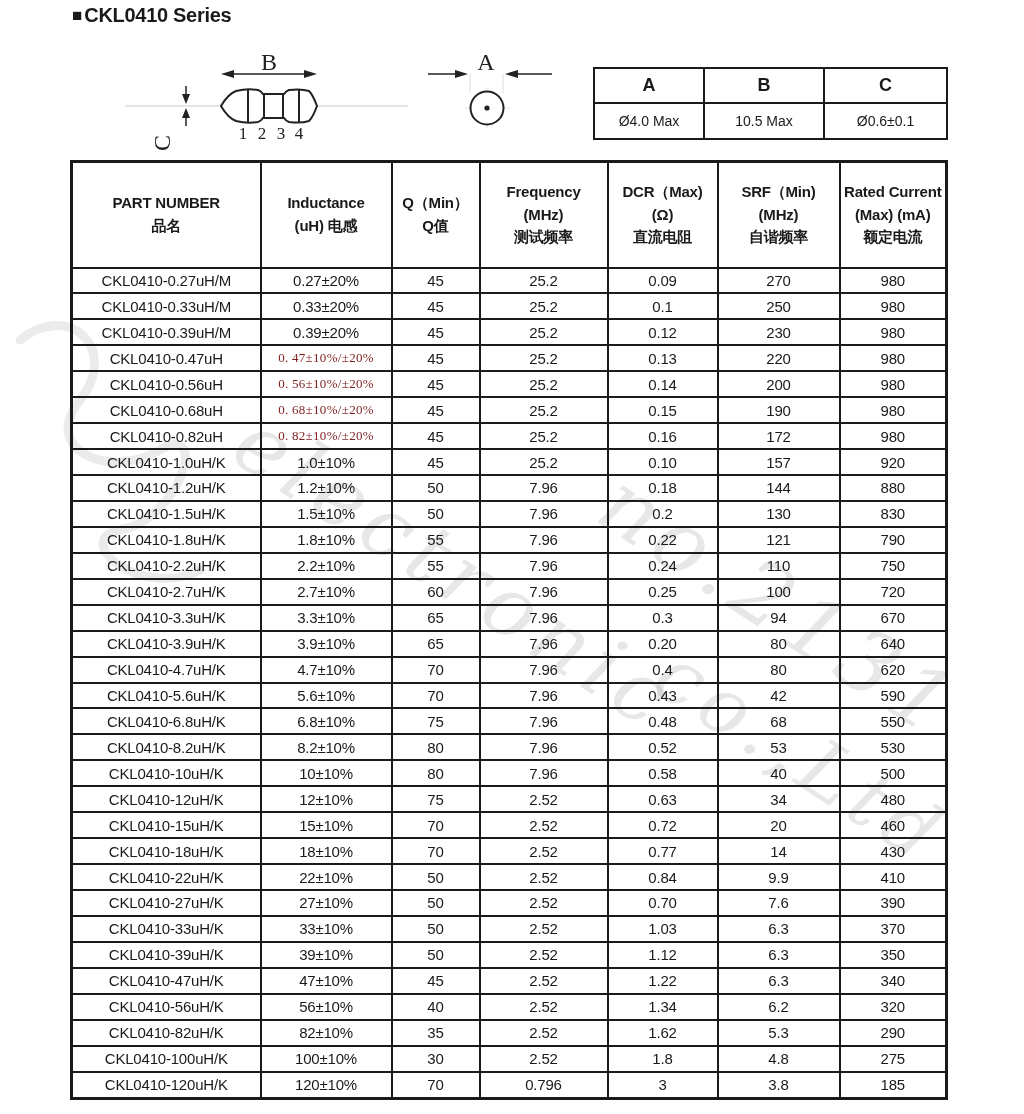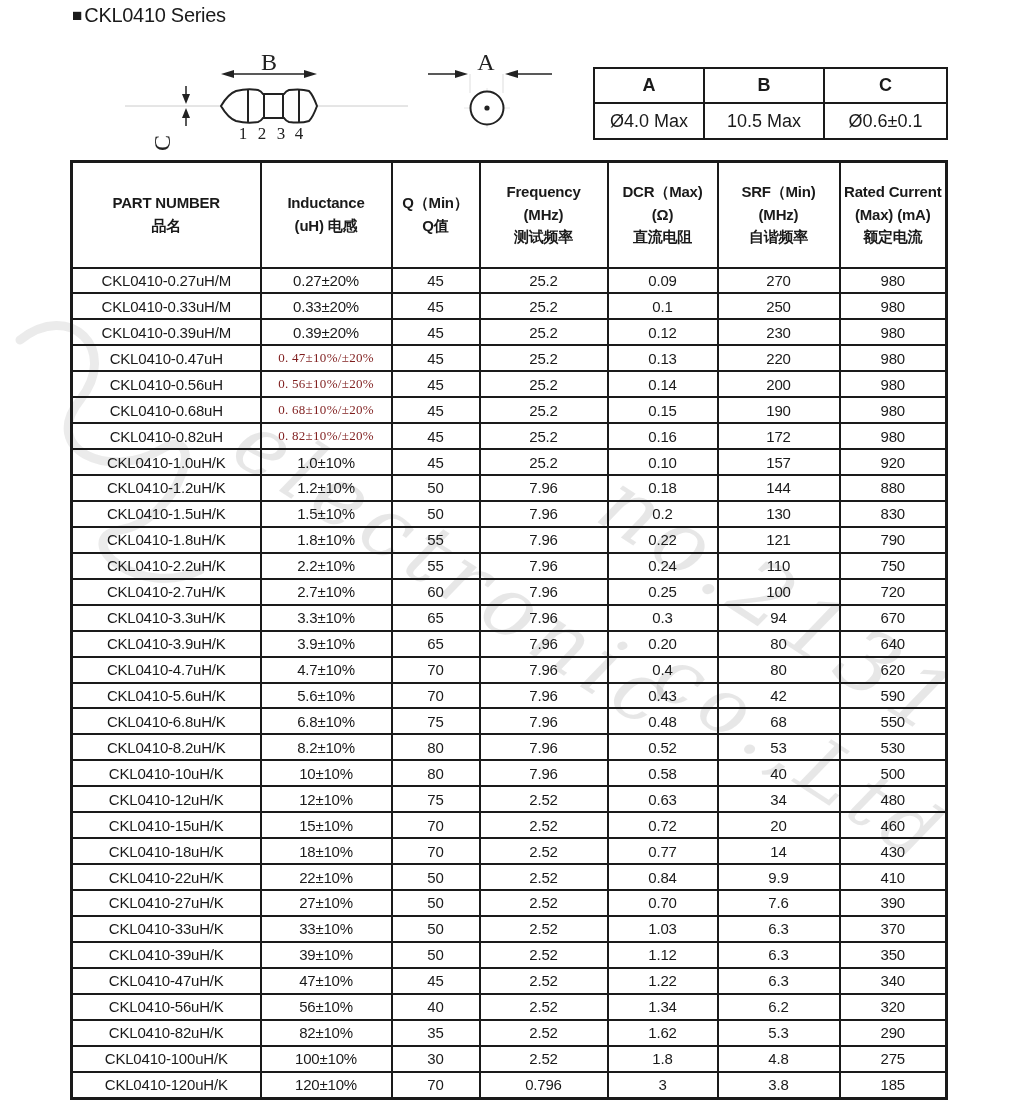--- a/index.html
+++ b/index.html
@@ -4,35 +4,35 @@
 <style>
   * { margin:0; padding:0; box-sizing:border-box; }
   html,body { background:#ffffff; }
   .page {
     position:relative; width:1024px; height:1114px; background:#ffffff;
     font-family:"Liberation Sans", sans-serif; color:#1a1a1a; overflow:hidden;
   }
   
   .title-row { position:absolute; left:72px; top:4px; display:flex; align-items:center; gap:2px; }
   .title-marker { font-size:17px; line-height:1; }
-  .page-title { font-size:20px; font-weight:normal; letter-spacing:-0.3px; }
+  .page-title { font-size:20px; font-weight:bold; letter-spacing:-0.3px; }
 
   
   .diagram-svg { position:absolute; left:0; top:0; width:580px; height:165px; }
 
   
   .dim-table {
     position:absolute; left:593px; top:67px; width:353px; height:73px;
     border-collapse:collapse; table-layout:fixed;
   }
   .dim-table th, .dim-table td {
     border:2px solid #1a1a1a; text-align:center; vertical-align:middle;
   }
   .dim-table th { font-size:18px; font-weight:bold; height:35px; }
-  .dim-table td { font-size:18px; }
+  .dim-table td { font-size:14px; }
 
   
   .main-table {
     position:absolute; left:70px; top:160px; width:875px; height:940px;
     border-collapse:collapse; table-layout:fixed; background:transparent;
   }
   .main-table th, .main-table td {
     border:2px solid #1a1a1a; text-align:center; vertical-align:middle;
     padding:0; overflow:hidden;
   }

